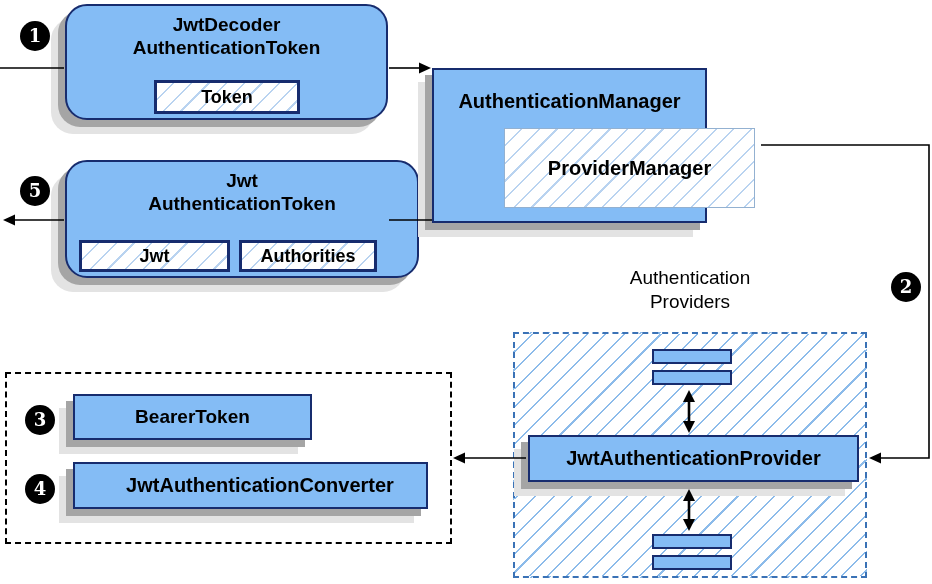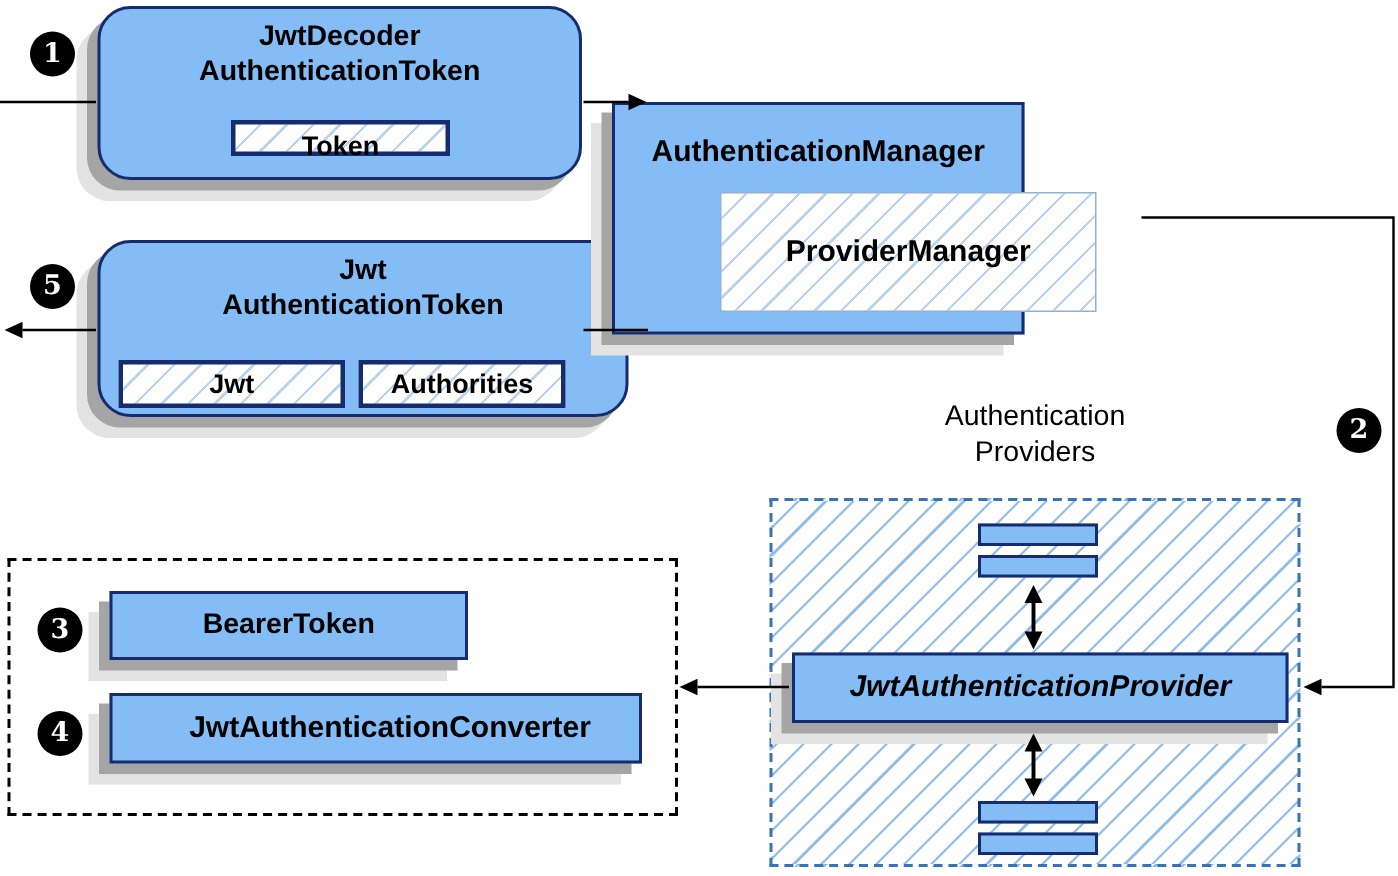--- a/index.html
+++ b/index.html
@@ -21,40 +21,40 @@
     text-align:center;
   }
   .shadowed{
     box-shadow:-7px 7px 0 0 var(--shadow-dark,#a5a5a5),
                -14px 14px 0 0 var(--shadow-light,#e3e3e3);
   }
   .rounded{border-radius:22px;}
 
   .bearer-node{left:65px;top:4px;width:323px;height:116px;}
   .jwt-node{left:65px;top:160px;width:354px;height:118px;}
-  .manager-node{left:408px;top:68px;width:275px;height:155px;}
+  .manager-node{left:432px;top:68px;width:275px;height:155px;}
 
   .node-title{padding-top:7px;font-size:19px;line-height:23px;}
   .manager-node .node-title{padding-top:20px;font-size:20px;}
 
   
   .field{
     position:absolute;
     background-color:#ffffff;
     border:3px solid var(--node-border,#172c6e);
     font-weight:bold;
     text-align:center;
     color:#000;
   }
   .hatch-light{
     background-image:repeating-linear-gradient(135deg,
       rgba(0,0,0,0) 0px, rgba(0,0,0,0) 11px,
       var(--hatch-light,#b9d3f0) 11px, var(--hatch-light,#b9d3f0) 12.5px);
   }
-  .token-field{left:87px;top:74px;width:146px;height:24px;font-size:18px;line-height:28px;}
+  .token-field{left:87px;top:74px;width:146px;height:34px;font-size:18px;line-height:28px;}
   .jwt-field{left:12px;top:78px;width:151px;height:32px;font-size:18px;line-height:27px;}
   .authorities-field{left:172px;top:78px;width:138px;height:32px;font-size:18px;line-height:27px;}
   .provider-manager-field{
     left:38px;top:58px;width:251px;height:80px;
     border:1px solid #93b1d1;
     font-size:20px;line-height:78px;margin-left:32px;
   }
 
   
   .providers-caption{
@@ -71,21 +71,21 @@
   }
   .slot-bar{
     position:absolute;left:652px;width:80px;height:15px;
     background:var(--node-fill,#84bcf5);
     border:2px solid var(--node-border,#172c6e);
   }
   .bar-t1{top:349px;} .bar-t2{top:370px;}
   .bar-b1{top:534px;} .bar-b2{top:555px;}
   .provider-node{
     left:528px;top:435px;width:331px;height:47px;
-    font-size:20px;line-height:42px;font-style:italic;
+    font-size:20px;line-height:42px;
   }
 
   
   .components-panel{
     position:absolute;left:5px;top:372px;width:447px;height:172px;
     border:2px dashed #000000;background:transparent;
   }
   .decoder-node{left:73px;top:394px;width:239px;height:46px;font-size:19px;line-height:41px;}
   .converter-node{left:73px;top:462px;width:355px;height:47px;font-size:20px;line-height:42px;padding-left:19px;}
 

